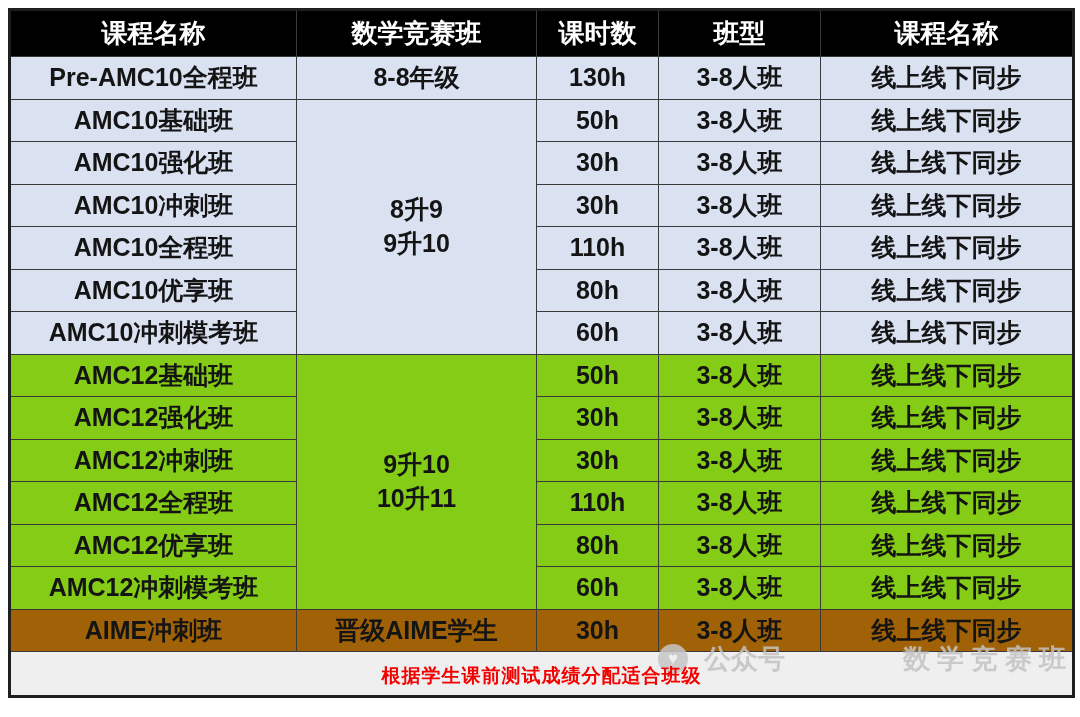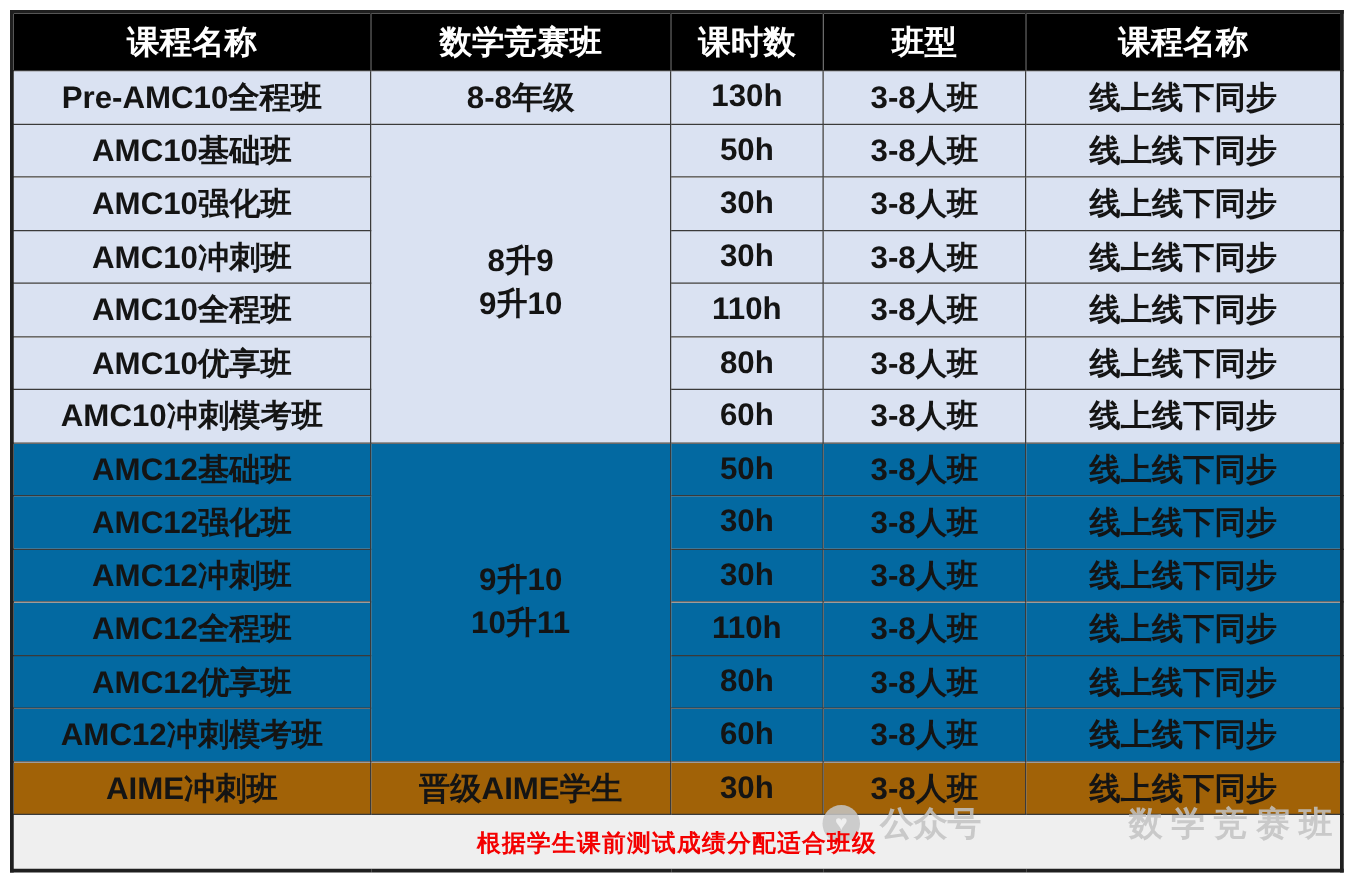--- a/index.html
+++ b/index.html
@@ -14,21 +14,21 @@
   }
   th,td{
     border:1.6px solid #3a3a3a;
     text-align:center;vertical-align:middle;
     font-weight:700;color:#141414;
     padding:0;overflow:hidden;white-space:nowrap;
   }
   th{background:#000000;color:#ffffff;font-size:26px;height:45px;}
   td{font-size:25px;height:41.5px;}
   .row-blue td{background:#DAE2F2;}
-  .row-orange td{background:#0369a1;}
+  .row-orange td{background:#84cc16;}
   .row-pink td{background:#a16207;}
   .footer-row td{background:#EFEFEF;height:43px;}
   .footer-note{
     position:relative;z-index:3;
     color:#F40000;font-size:19px;font-weight:700;letter-spacing:1px;
   }
   .merged-cell div{line-height:1.35;}
   .watermark{
     position:absolute;left:658px;top:641px;z-index:2;
     display:flex;align-items:center;

